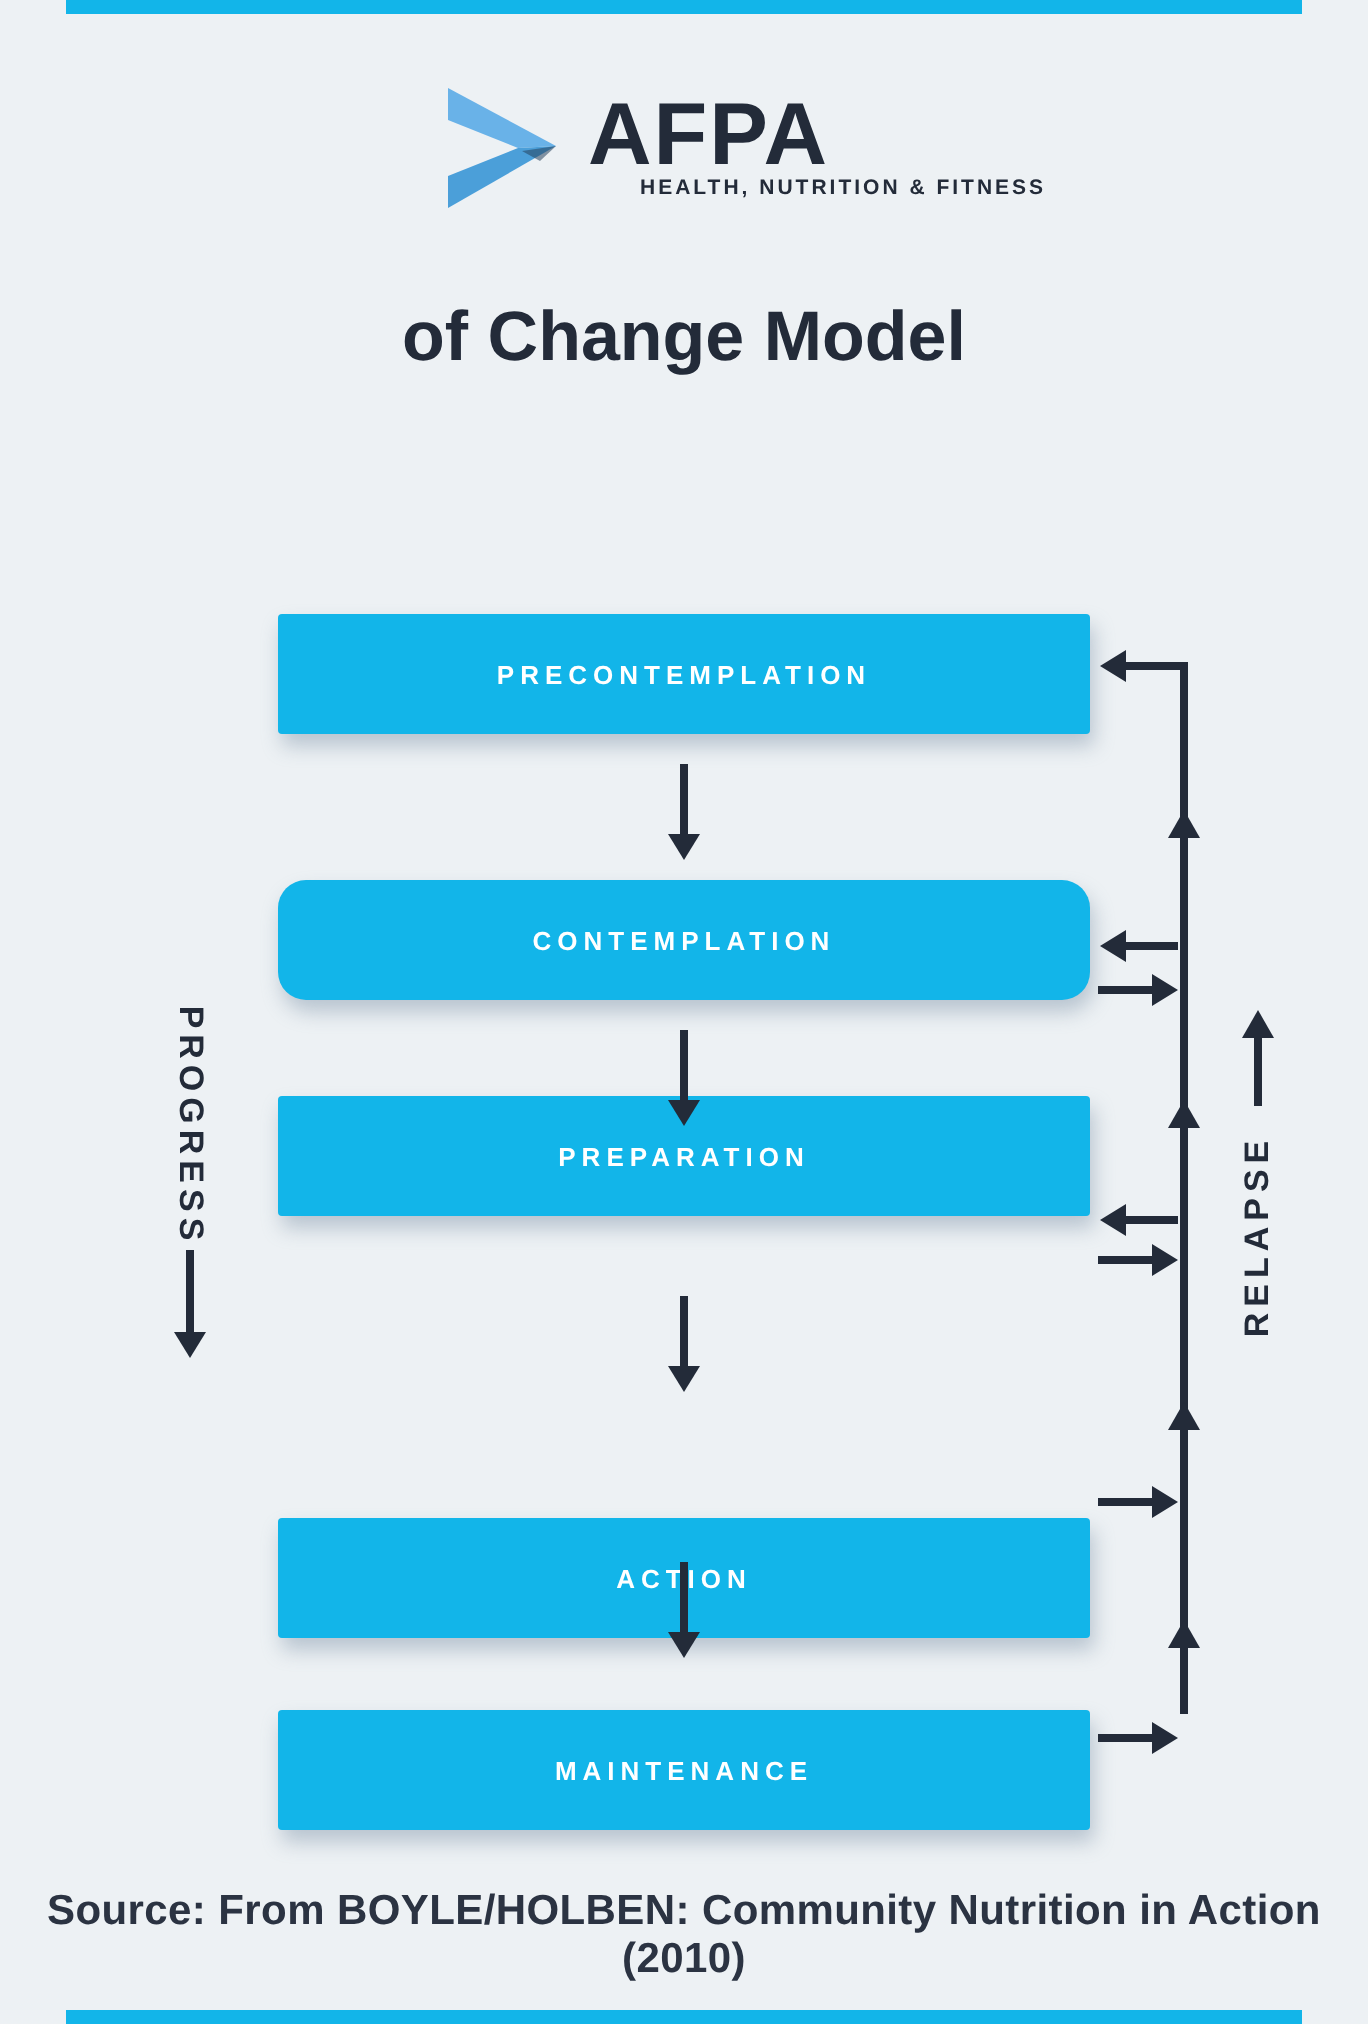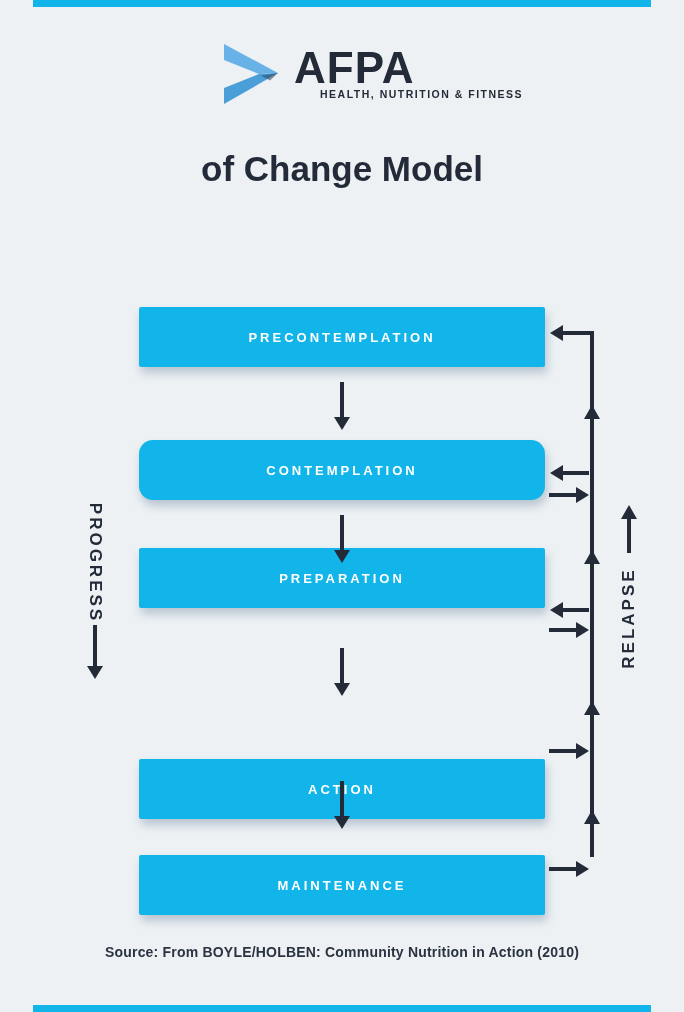--- a/index.html
+++ b/index.html
@@ -36,21 +36,21 @@
   .tri-up{border-left:8px solid transparent;border-right:8px solid transparent;border-bottom:14px solid var(--navy);}
   .tri-left{border-top:8px solid transparent;border-bottom:8px solid transparent;border-right:13px solid var(--navy);}
   .tri-right{border-top:8px solid transparent;border-bottom:8px solid transparent;border-left:13px solid var(--navy);}
 
   .rot-label{position:absolute;width:160px;height:20px;text-align:center;
     color:var(--navy);font-size:17px;font-weight:700;letter-spacing:3px;}
   .progress-label{left:15px;top:553px;transform:rotate(90deg);}
   .relapse-label{left:549px;top:608px;transform:rotate(-90deg);}
 
   .source{position:absolute;left:0;top:944px;width:684px;text-align:center;
-    color:var(--caption);font-size:14px;font-weight:600;letter-spacing:0.2px;}
+    color:var(--caption);font-size:21px;font-weight:600;letter-spacing:0.2px;}
 </style>
 </head>
 <body>
 
 <div class="page">
 
   <div class="accent-bar accent-top"></div>
   <div class="accent-bar accent-bottom"></div>
 
   <svg class="logo-mark" viewBox="0 0 54 60">

